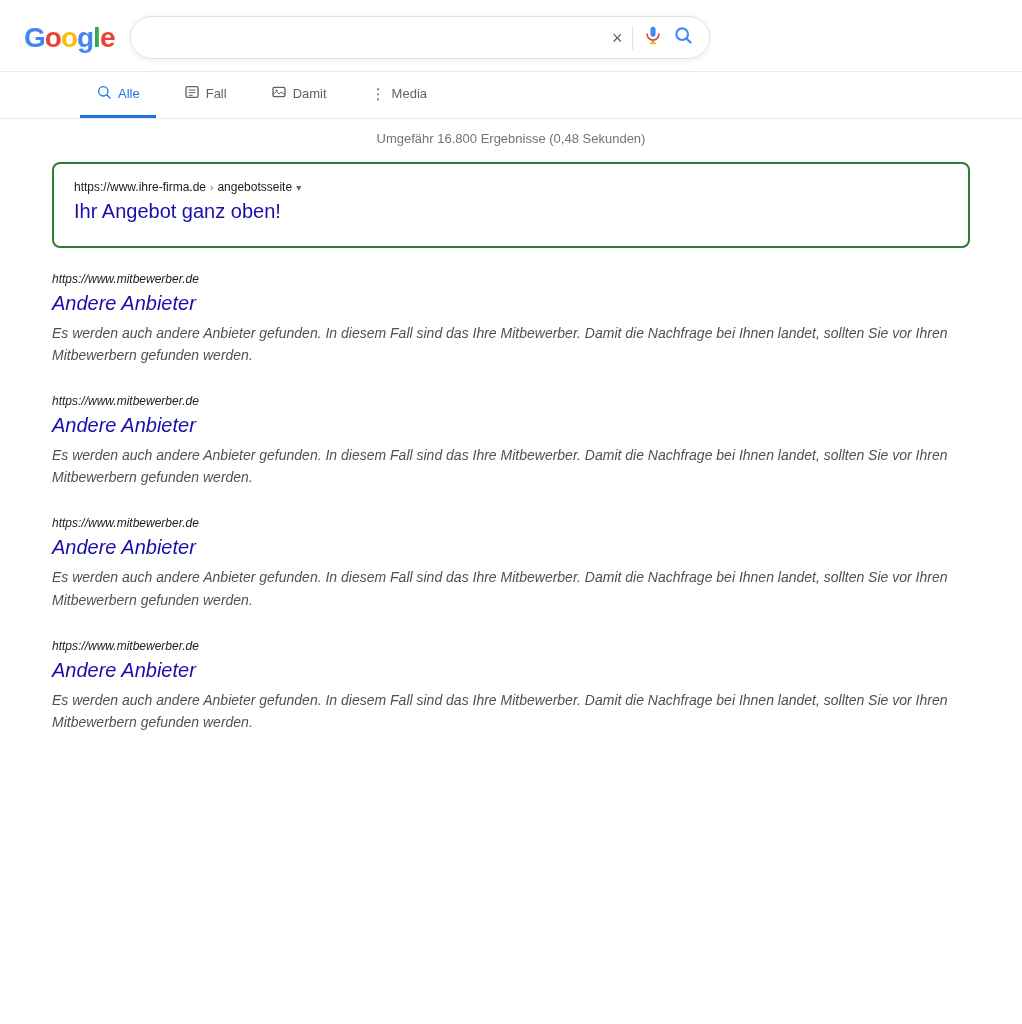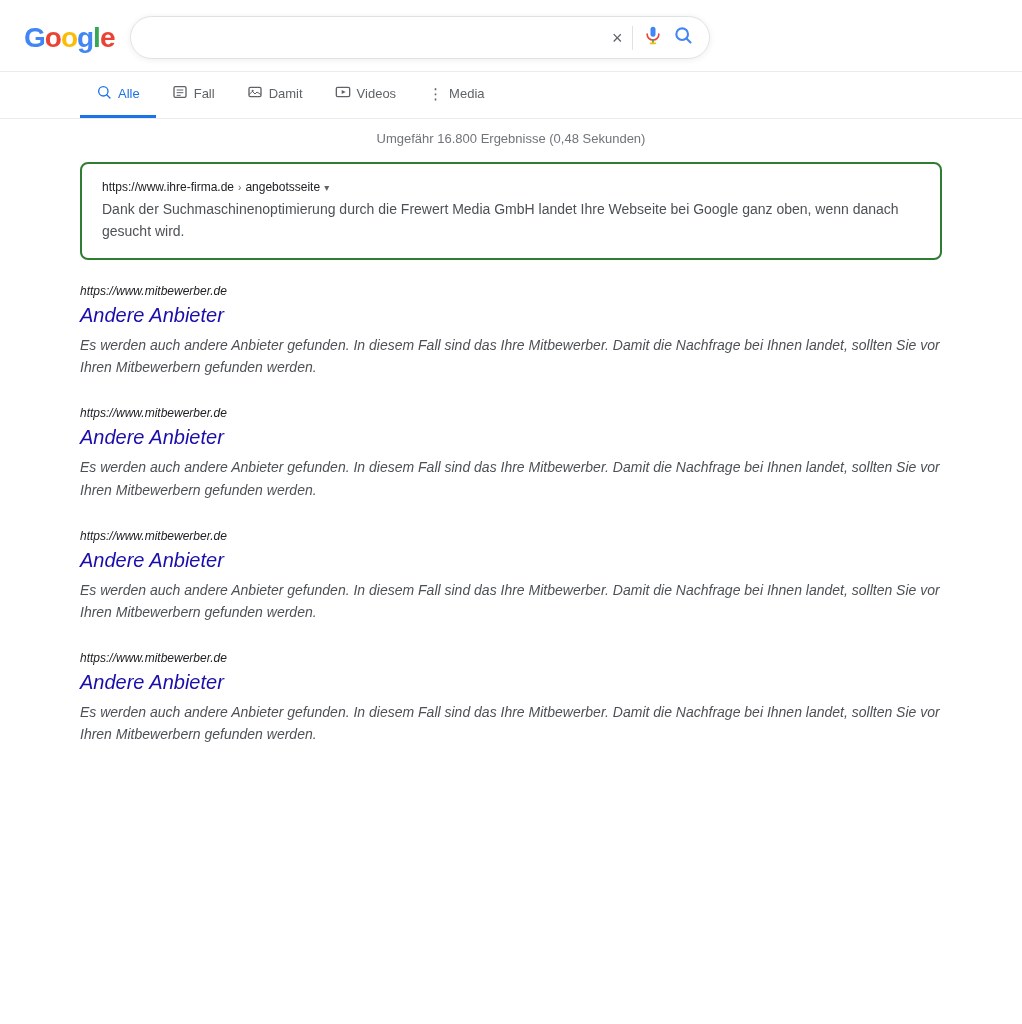--- a/index.html
+++ b/index.html
@@ -79,21 +79,21 @@
       color: #4285F4;
       font-size: 18px;
       cursor: pointer;
     }
 
     
     .nav-tabs {
       display: flex;
       align-items: center;
       padding: 0 80px;
-      gap: 0;
+      gap: 12px;
       border-bottom: 1px solid #ebebeb;
     }
     .nav-tab {
       display: flex;
       align-items: center;
       gap: 6px;
       padding: 12px 16px;
       font-size: 13px;
       color: #5f6368;
       cursor: pointer;
@@ -114,21 +114,21 @@
     
     .results-info {
       padding: 12px 80px 8px 80px;
       font-size: 13px;
       color: #70757a;
       text-align: center;
     }
 
     
     .results-area {
-      padding: 8px 80px;
+      padding: 8px 52px;
     }
 
     
     .featured-result {
       border: 2px solid #2e7d32;
       border-radius: 8px;
       padding: 16px 20px;
       margin-bottom: 24px;
     }
 
@@ -238,48 +238,39 @@
     <span class="tab-icon">
       <svg width="16" height="16" viewBox="0 0 24 24" fill="none">
         <rect x="3" y="5" width="18" height="14" rx="2" stroke="#5f6368" stroke-width="2"></rect>
         <circle cx="8.5" cy="10" r="1.5" fill="#5f6368"></circle>
         <path d="M3 16l5-5 4 4 3-3 6 4" stroke="#5f6368" stroke-width="1.5" fill="none"></path>
       </svg>
     </span>
     <span>Damit</span>
   </div>
   <div class="nav-tab">
-    <span class="tab-icon">
-      <svg width="16" height="16" viewBox="0 0 24 24" fill="none">
-        <rect x="2" y="5" width="20" height="14" rx="2" stroke="#5f6368" stroke-width="2"></rect>
-        <polygon points="10,9 10,15 16,12" fill="#5f6368"></polygon>
-      </svg>
-    </span>
-    <span>Videos</span>
-  </div>
-  <div class="nav-tab">
     <span class="tab-icon more-dots">⋮</span>
     <span>Media</span>
   </div>
 </nav>
 
 <div class="results-info">
   <span>Umgefähr 16.800 Ergebnisse (0,48 Sekunden)</span>
 </div>
 
 <div class="results-area">
 
   <div class="featured-result">
     <div class="result-url">
       <span>https://www.ihre-firma.de</span>
       <span class="breadcrumb-arrow">›</span>
       <span>angebotsseite</span>
       <span class="dropdown-arrow">▾</span>
     </div>
-    <div class="result-description">Dank der Suchmaschinenoptimierung durch die Frewert Media GmbH landet Ihre Webseite bei Google ganz oben, wenn danach gesucht wird.</div>
+    <div class="result-title">Ihr Angebot ganz oben!</div>
   </div>
 
   <div class="result-item">
     <div class="result-url">
       <span>https://www.mitbewerber.de</span>
     </div>
     <div class="result-title">Andere Anbieter</div>
     <div class="result-description">Es werden auch andere Anbieter gefunden. In diesem Fall sind das Ihre Mitbewerber. Damit die Nachfrage bei Ihnen landet, sollten Sie vor Ihren Mitbewerbern gefunden werden.</div>
   </div>
 

